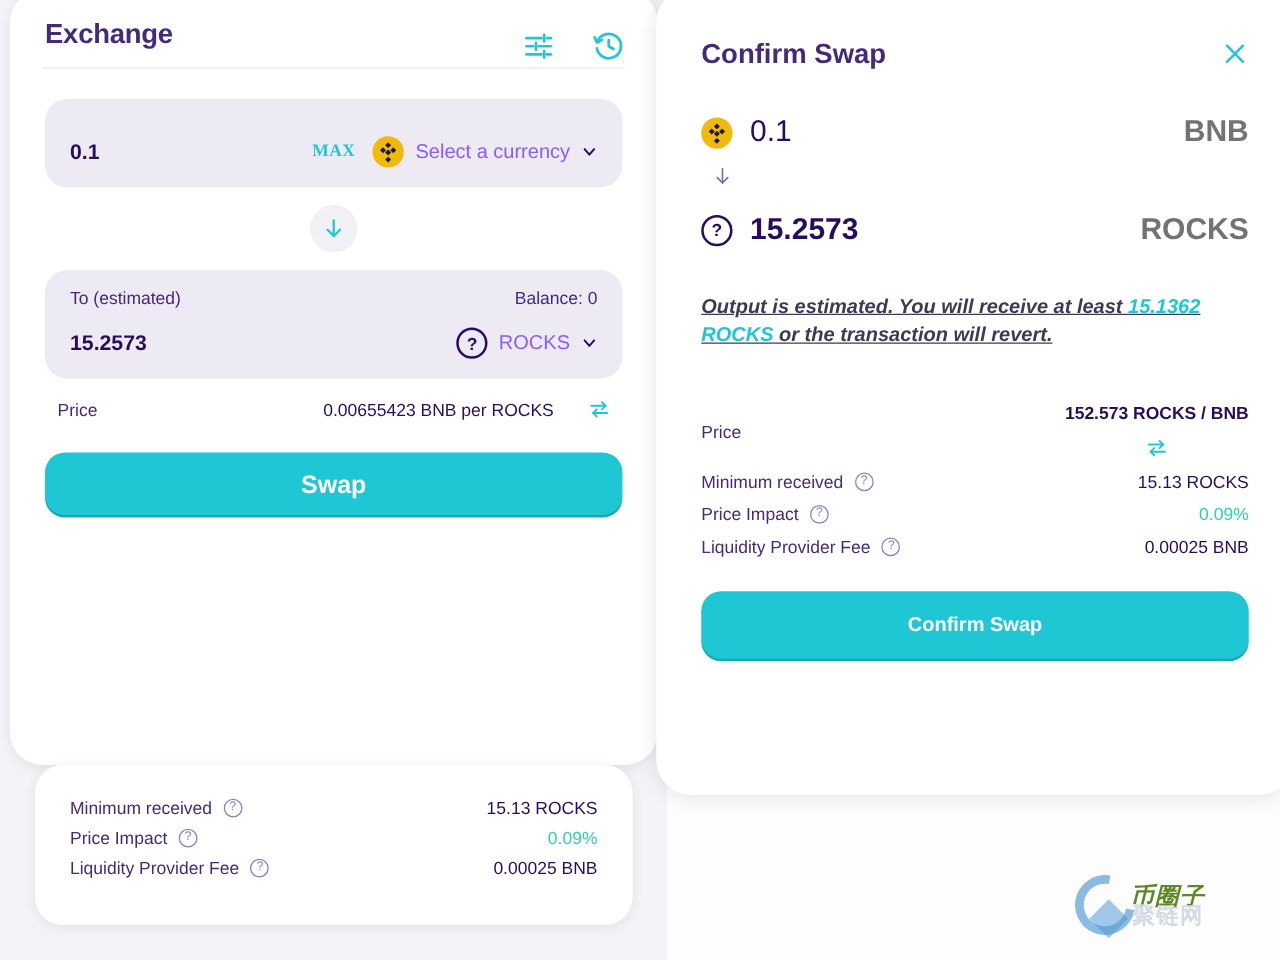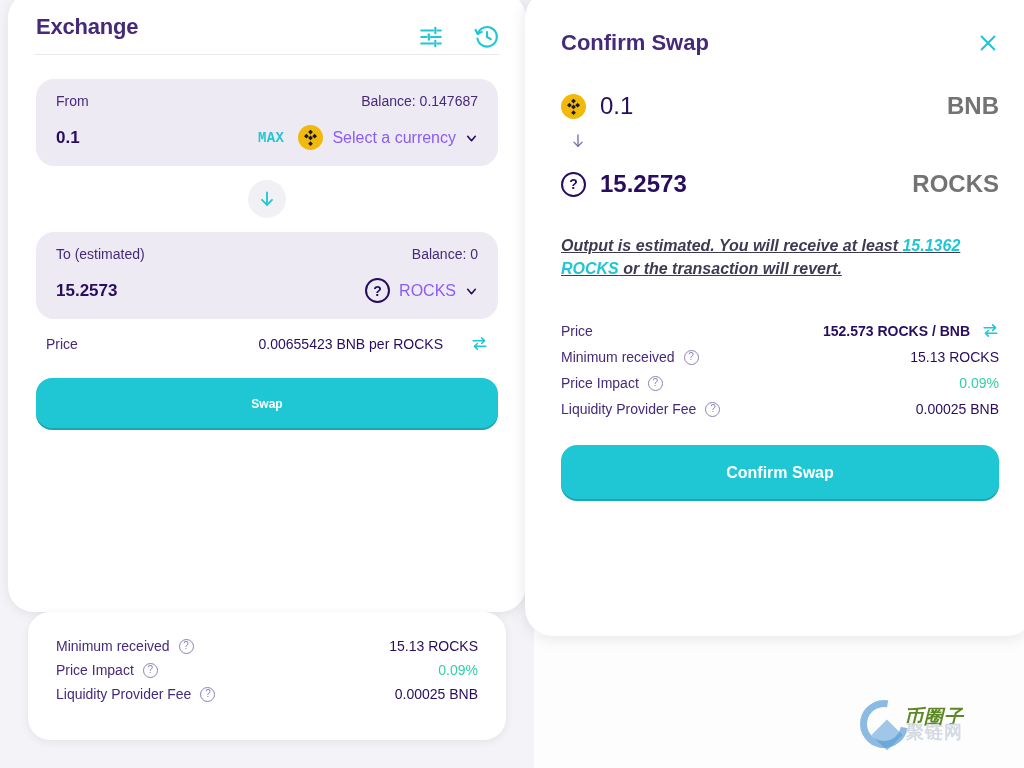--- a/index.html
+++ b/index.html
@@ -40,21 +40,21 @@
     background:#eeeaf4; border-radius:18px; padding:14px 20px 16px 20px;
   }
   .tb-top { display:flex; justify-content:space-between; align-items:center; }
   .tb-label { font-size:14px; color:#452a7a; }
   .tb-balance { font-size:14px; color:#452a7a; }
   .tb-bottom { display:flex; justify-content:space-between; align-items:center; margin-top:16px; }
   .tb-amount { font-size:17px; font-weight:bold; color:#280d5f; }
   .tb-right { display:flex; align-items:center; gap:14px; }
   .max-btn {
     font-size:14px; font-weight:bold; color:#1fc7d4; letter-spacing:0.4px; cursor:pointer;
-    background:none; border:none; font-family:Liberation Mono, monospace;padding-left:40px;
+    background:none; border:none; font-family:Liberation Serif, serif;padding-left:40px;
   }
   .cur-sel { display:flex; align-items:center; gap:9px; cursor:pointer; }
   .cur-name { font-size:16px; color:#8b5cf6; }
   .chev { width:13px; height:13px; color:#280d5f; }
 
   
   .bnb-coin { width:25px; height:25px; border-radius:50%; background:#f0b90b; position:relative; flex:none; }
   .bnb-coin svg { position:absolute; left:3px; top:3px; width:19px; height:19px; }
   .qmark {
     width:25px; height:25px; border-radius:50%; border:2px solid #280d5f;
@@ -74,21 +74,21 @@
     padding:16px 10px 0 10px; font-size:14px; color:#280d5f;
   }
   .price-label { color:#452a7a; }
   .price-val { display:flex; align-items:center; gap:28px; }
   .swap-ic { width:17px; height:17px; color:#1fc7d4; cursor:pointer; }
 
   .swap-btn {
     display:block; width:100%; margin-top:26px; height:52px;
     background:#1fc7d4; border:none; border-radius:16px;
     box-shadow:inset 0 -2px 0 rgba(14,14,44,0.18);
-    color:#ffffff; font-size:12px; font-weight:bold; font-family:inherit; cursor:pointer;
+    color:#ffffff; font-size:20px; font-weight:bold; font-family:inherit; cursor:pointer;
   }
 
   
   .details-card {
     position:absolute; left:28px; top:612px; width:478px; height:128px;
     background:#ffffff; border-radius:22px;
     box-shadow:0 2px 10px rgba(25,19,38,0.07);
     padding:26px 28px;
   }
   .det-row { display:flex; justify-content:space-between; align-items:center; margin-bottom:8px; font-size:14px; }
@@ -125,21 +125,21 @@
     color:#3f3a53; line-height:1.45;text-decoration:underline;
   }
   .estimate-note .hl { color:#1fc7d4; }
 
   .modal-details { margin-top:42px; }
   .m-row { display:flex; justify-content:space-between; align-items:center; margin-bottom:10px; font-size:14px; }
   .m-row:last-child { margin-bottom:0; }
   .m-left { display:flex; align-items:center; gap:9px; color:#452a7a; }
   .m-val { color:#280d5f; display:flex; align-items:center; gap:12px; }
   .m-val.green { color:#31d0aa; }
-  .m-val.bold { font-weight:bold; }
+  .m-val.bold { font-weight:bold;flex-direction:column; }
 
   .confirm-btn {
     display:block; width:100%; margin-top:28px; height:56px;
     background:#1fc7d4; border:none; border-radius:16px;
     box-shadow:inset 0 -2px 0 rgba(14,14,44,0.18);
     color:#ffffff; font-size:16px; font-weight:bold; font-family:inherit; cursor:pointer;
   }
 
   
   .watermark { position:absolute; right:14px; bottom:12px; width:152px; height:58px; opacity:0.9; }
@@ -199,24 +199,20 @@
           </svg>
         </span>
       </div>
     </div>
 
     <div class="ex-divider"></div>
 
     <div class="ex-body">
 
       <div class="token-box">
-        <div class="tb-top">
-          <span class="tb-label">From</span>
-          <span class="tb-balance">Balance: 0.147687</span>
-        </div>
         <div class="tb-bottom">
           <span class="tb-amount">0.1</span>
           <span class="tb-right">
             <button class="max-btn">MAX</button>
             <span class="cur-sel">
               <span class="bnb-coin">
                 <svg viewBox="0 0 24 24" fill="#1a1a1a">
                   <path d="M12 2.2 L15 5.2 L12 8.2 L9 5.2 Z M6.8 7.4 L9.8 10.4 L6.8 13.4 L3.8 10.4 Z M17.2 7.4 L20.2 10.4 L17.2 13.4 L14.2 10.4 Z M12 9.6 L15 12.6 L12 15.6 L9 12.6 Z M12 16.8 L15 19.8 L12 22.8 L9 19.8 Z"></path>
                 </svg>
               </span>

